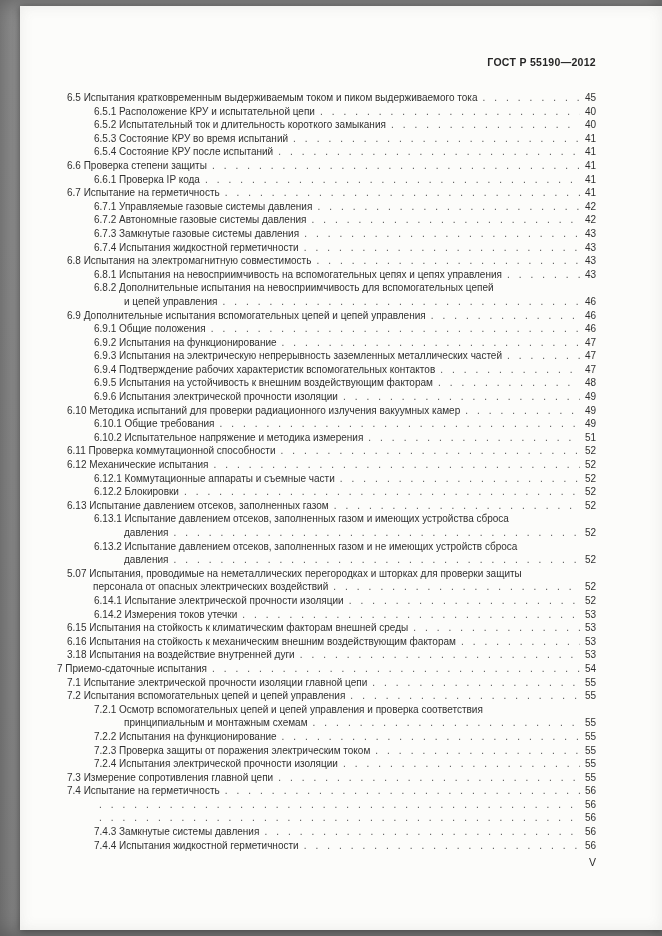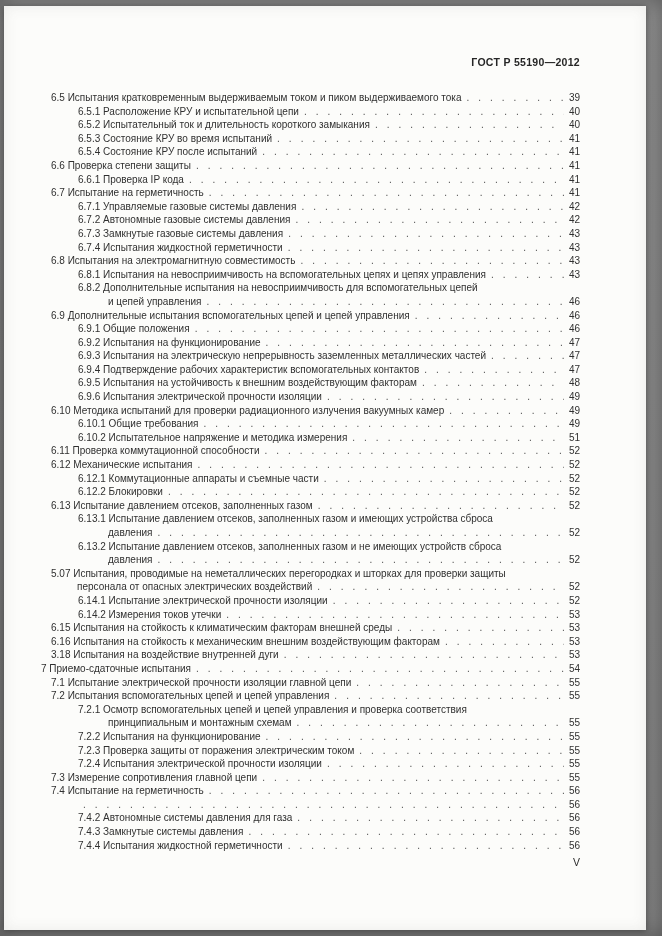--- a/index.html
+++ b/index.html
@@ -10,21 +10,21 @@
     overflow: hidden;
   }
   .scan {
     position: relative;
     width: 662px; height: 936px;
     background: linear-gradient(180deg, #8e8e8e, #828282);
     box-shadow: inset 0 0 22px rgba(0,0,0,.35);
   }
   .page {
     position: absolute;
-    left: 4px; top: 6px;
+    left: 20px; top: 6px;
     width: 642px; height: 924px;
     background: #fcfcfa;
     box-shadow: 0 1px 7px rgba(0,0,0,.45), inset 0 0 14px rgba(90,90,90,.10);
     box-sizing: border-box;
     padding: 50px 66px 0 37px;
     color: #303030;
   }
   .doc-header {
     text-align: right;
     font-weight: 700;
@@ -72,21 +72,21 @@
 <body>
 
 <div class="scan">
   <div class="page">
     <div class="doc-header">ГОСТ Р 55190—2012</div>
     <div class="toc">
         <div class="toc-entry level-2">
           <div class="toc-line">
             <span class="toc-text"><span class="toc-num">6.5</span>&nbsp;Испытания кратковременным выдерживаемым током и пиком выдерживаемого тока</span>
             <span class="toc-leader">..........................................................................................</span>
-            <span class="toc-page">39</span>
+            <span class="toc-page">45</span>
           </div>
         </div>
         <div class="toc-entry level-3">
           <div class="toc-line">
             <span class="toc-text"><span class="toc-num">6.5.1</span>&nbsp;Расположение КРУ и испытательной цепи</span>
             <span class="toc-leader">..........................................................................................</span>
             <span class="toc-page">40</span>
           </div>
         </div>
         <div class="toc-entry level-3">
@@ -420,21 +420,20 @@
           </div>
         </div>
         <div class="toc-entry level-3">
           <div class="toc-line">
             <span class="toc-leader">..........................................................................................</span>
             <span class="toc-page">56</span>
           </div>
         </div>
         <div class="toc-entry level-3">
           <div class="toc-line">
-            <span class="toc-text"><span class="toc-num">7.4.2</span>&nbsp;Автономные системы давления для газа</span>
             <span class="toc-leader">..........................................................................................</span>
             <span class="toc-page">56</span>
           </div>
         </div>
         <div class="toc-entry level-3">
           <div class="toc-line">
             <span class="toc-text"><span class="toc-num">7.4.3</span>&nbsp;Замкнутые системы давления</span>
             <span class="toc-leader">..........................................................................................</span>
             <span class="toc-page">56</span>
           </div>

